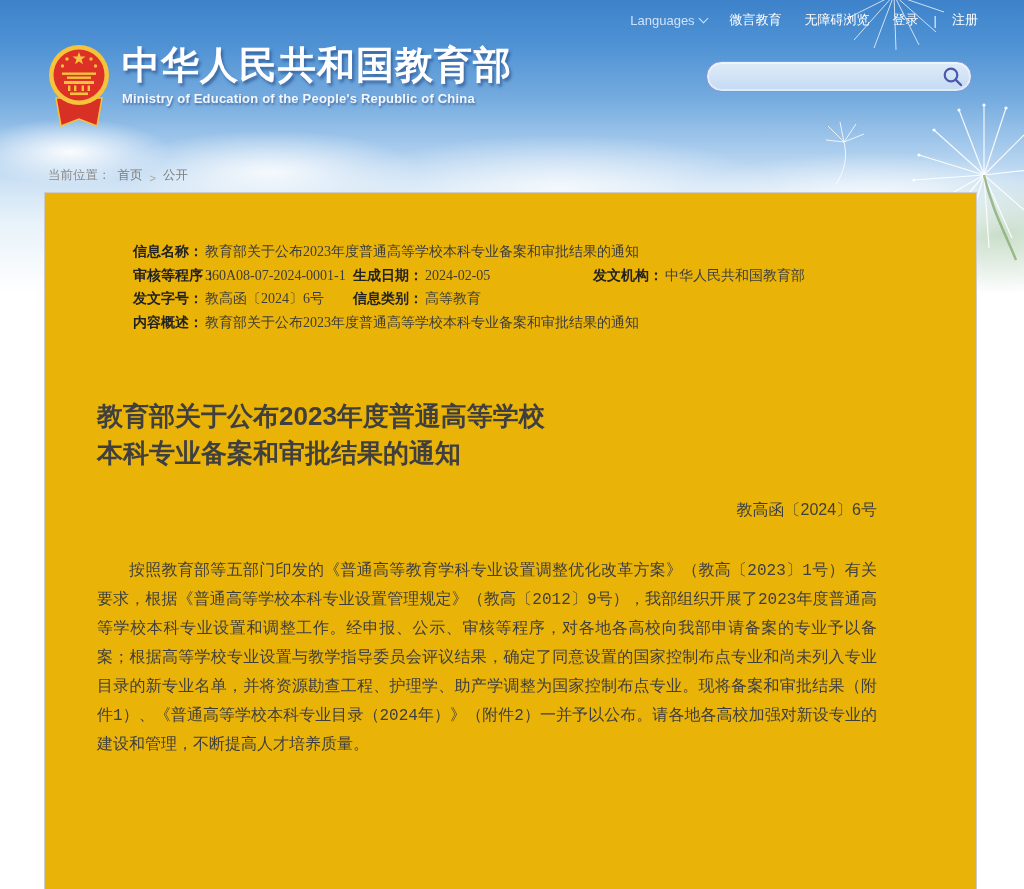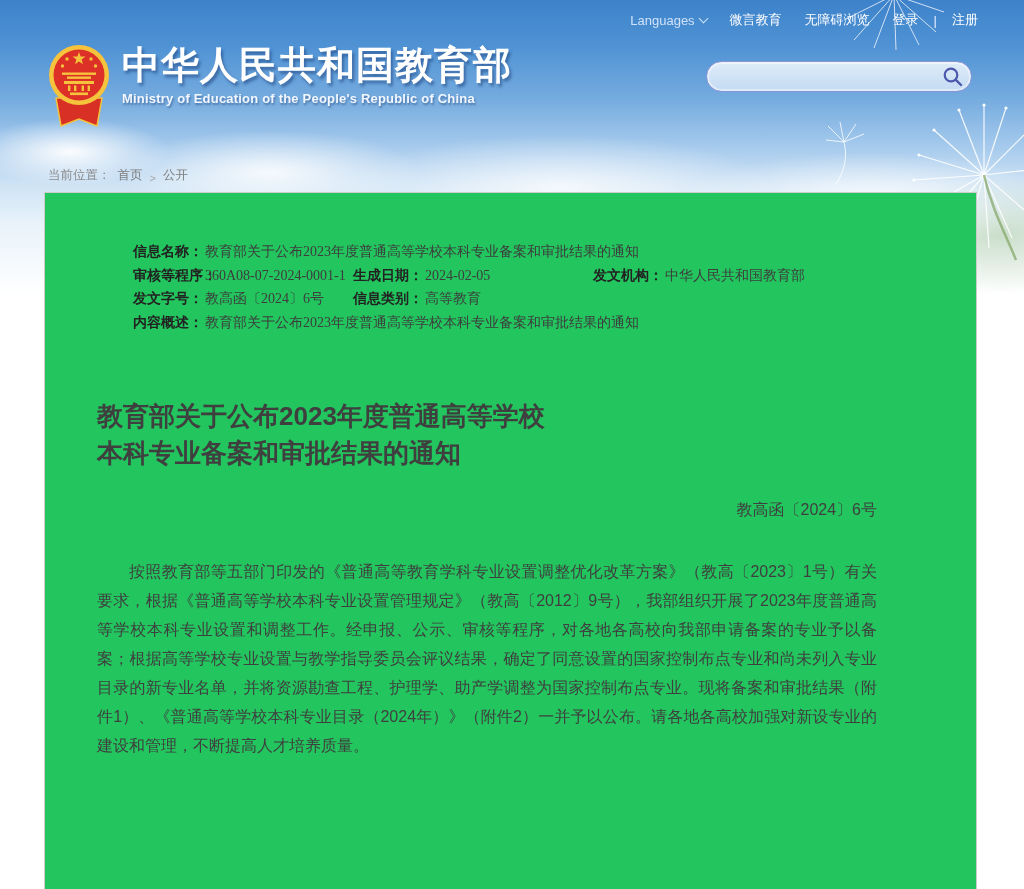--- a/index.html
+++ b/index.html
@@ -53,37 +53,37 @@
                 display:flex; align-items:center; justify-content:center; padding-right:6px; }
 
   
   .breadcrumb { position:absolute; top:167px; left:48px; z-index:5; font-size:12.5px;
                 color:#8a8a8a; display:flex; gap:7px; align-items:flex-end; }
   .breadcrumb a { color:#7d7d7d; text-decoration:none; cursor:pointer; }
   .crumb-sep { color:#a8a8a8; font-size:11px; }
 
   
   .card { position:absolute; top:192px; left:44px; width:933px; height:697px; z-index:4;
-          background:#22c55e; border:1px solid #cccccc; border-bottom:none;
+          background:#eab308; border:1px solid #cccccc; border-bottom:none;
           padding:0 99px 0 52px; color:#3f3f3f; }
 
   .meta { margin:47px 0 0 36px; font-family:"Liberation Serif", serif; font-size:14px; }
   .meta-row { display:flex; line-height:23.5px; white-space:nowrap; }
   .meta-label { font-weight:bold; color:#222222; width:72px; flex-shrink:0; }
   .meta-value { color:#3d3d3d; }
   .w148 { width:148px; flex-shrink:0; }
   .w168 { width:168px; flex-shrink:0; }
 
   .doc-title { margin-top:64px; text-align:left; font-size:26px; font-weight:bold;
                color:#3f3f3f; line-height:37px; }
   .doc-number { margin-top:26px; text-align:right; font-size:16px; color:#3f3f3f; line-height:24px; }
 
   .body-text p { font-size:16px; line-height:29px; color:#3f3f3f; text-align:justify; }
   .salutation { margin-top:38px; }
-  .para-indent { margin-top:35px; text-indent:2em; }
+  .para-indent { margin-top:35px; text-indent:2em;font-family:Liberation Mono, monospace; }
 </style>
 </head>
 <body>
 
 <div class="hero">
   <svg class="dandelion-corner" viewBox="0 0 120 70">
     <g stroke="rgba(255,255,255,0.75)" stroke-width="1">
       <line x1="60" y1="-5" x2="20" y2="40"></line>
         <line x1="60" y1="-5" x2="40" y2="48"></line>
       <line x1="60" y1="-5" x2="62" y2="50"></line>

